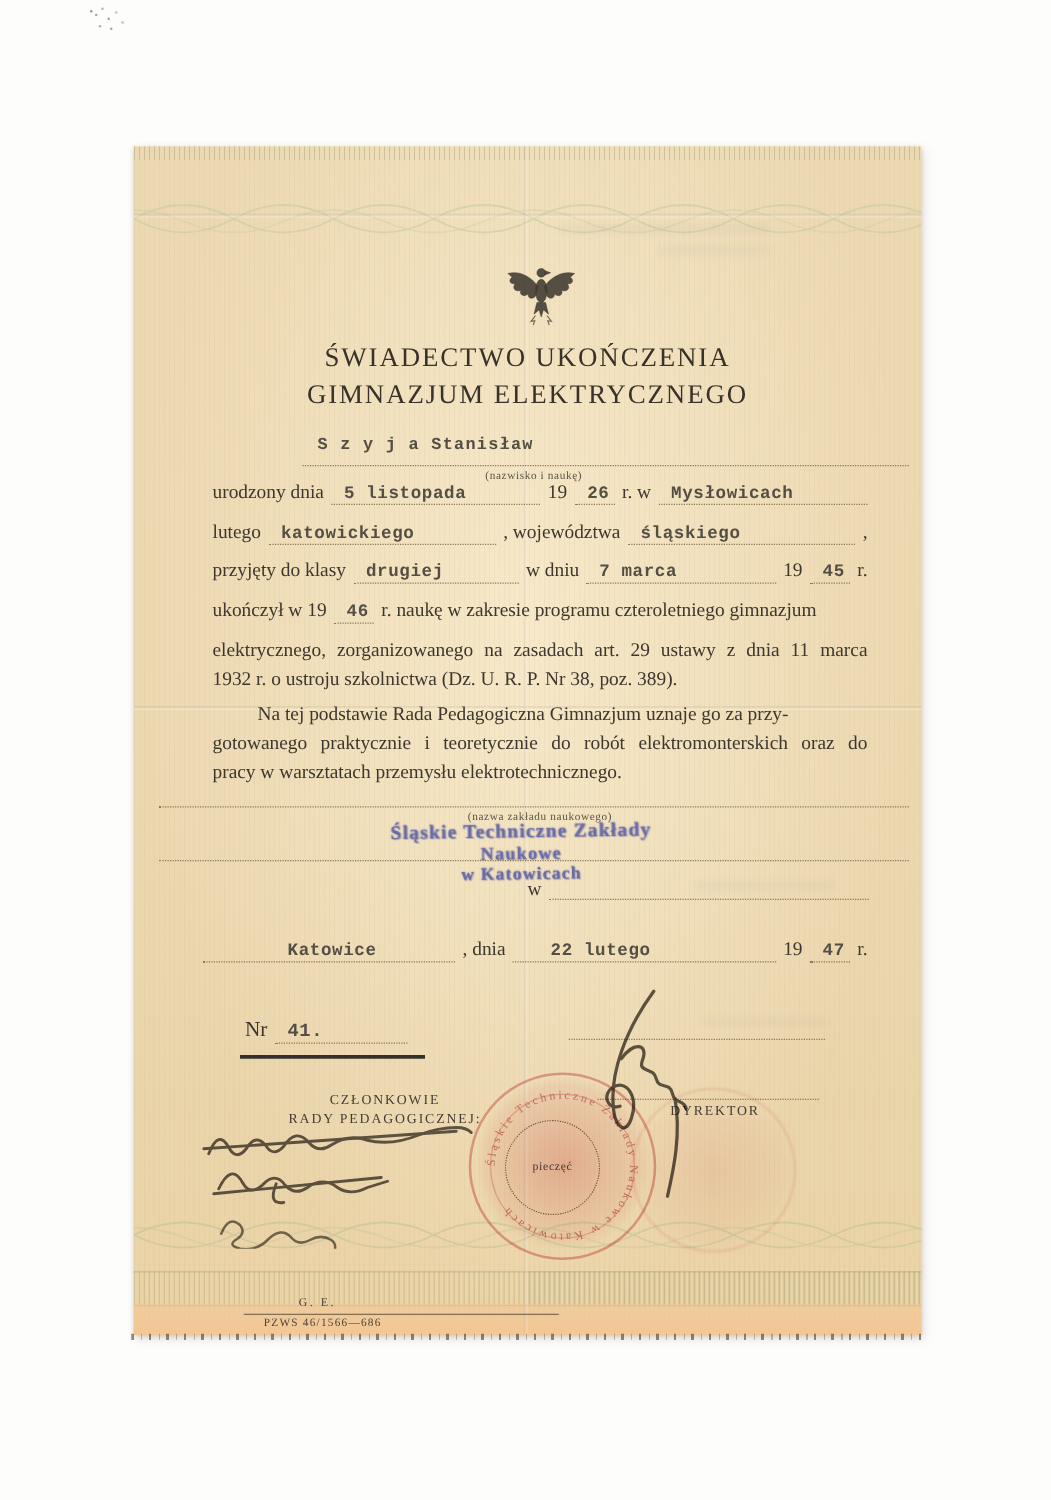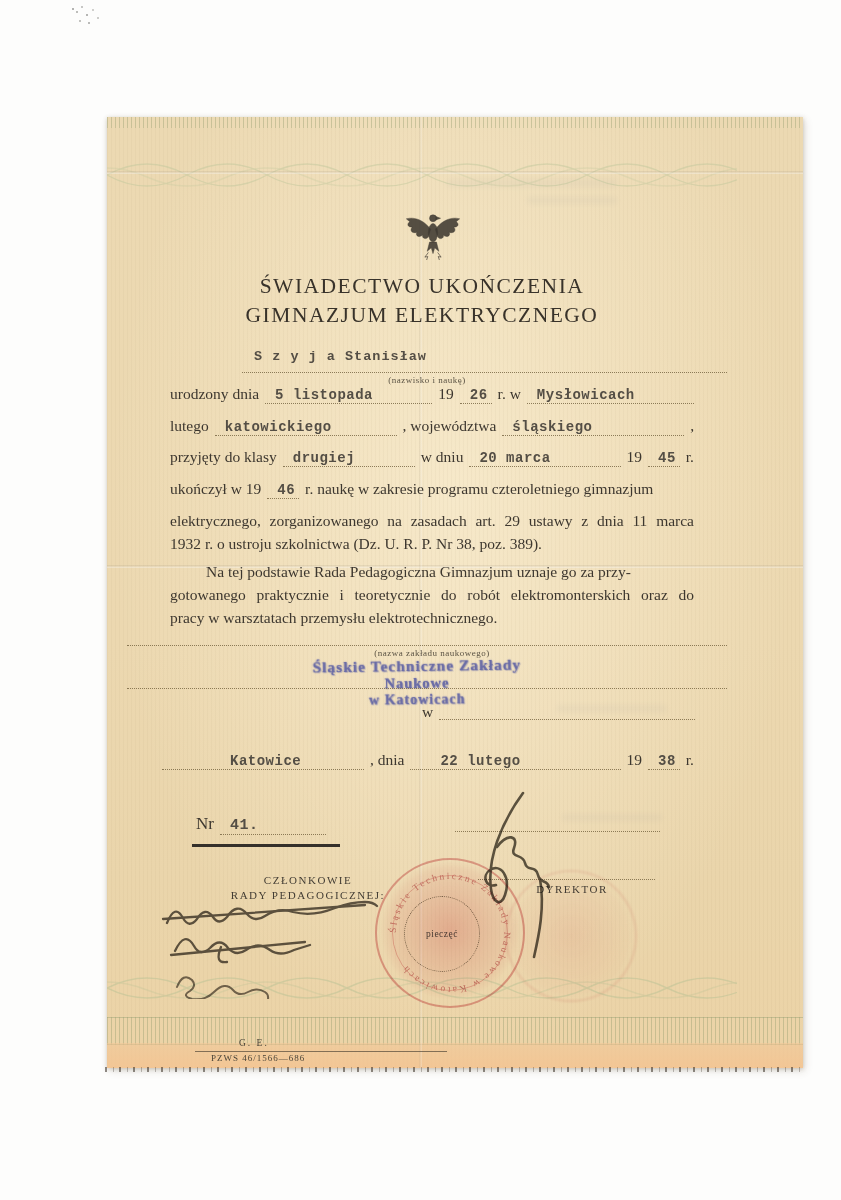--- a/index.html
+++ b/index.html
@@ -6,21 +6,21 @@
   body{
     width:841px;height:1200px;position:relative;overflow:hidden;
     background:#fdfdfc;
     font-family:"Liberation Serif","DejaVu Serif",serif;
   }
   
   .speck{position:absolute;width:2px;height:2px;background:#9a9a98;border-radius:50%;}
 
   
   .paper{
-    position:absolute;left:107px;top:117px;width:696px;height:951px;
+    position:absolute;left:107px;top:117px;width:630px;height:951px;
     background:
       radial-gradient(ellipse at 50% 40%, rgba(255,246,222,.55), rgba(0,0,0,0) 70%),
       linear-gradient(180deg,#ecd9b2 0%,#ecd8b0 55%,#ead5ab 80%,#ecd3a6 100%);
     box-shadow:0 1px 4px rgba(90,70,40,.25), 2px 3px 8px rgba(90,70,40,.15);
   }
   .paper::before{ 
     content:"";position:absolute;inset:0;
     background:repeating-linear-gradient(90deg,rgba(120,95,55,.045) 0 1px,transparent 1px 4px);
     pointer-events:none;
   }
@@ -175,21 +175,21 @@
     <span class="lbl">,</span>
   </div>
 
   <div class="row" style="top:331px">
     <span class="lbl">przyjęty do klasy</span>
     <span class="blank" style="width:118px">
         <span class="typed">drugiej</span>
       </span>
     <span class="lbl">w dniu</span>
     <span class="blank grow">
-        <span class="typed">20 marca</span>
+        <span class="typed">7 marca</span>
       </span>
     <span class="lbl">19</span>
     <span class="blank">
         <span class="typed">45</span>
       </span>
     <span class="lbl">r.</span>
   </div>
 
   <div class="row" style="top:363px">
     <span class="lbl">ukończył w 19</span>
@@ -220,21 +220,21 @@
   <div class="row" style="left:55px;width:532px;top:634px">
     <span class="blank" style="width:188px">
         <span class="typed" style="margin-left:58px">Katowice</span>
       </span>
     <span class="lbl">, dnia</span>
     <span class="blank grow">
         <span class="typed" style="margin-left:20px">22 lutego</span>
       </span>
     <span class="lbl">19</span>
     <span class="blank">
-        <span class="typed">38</span>
+        <span class="typed">47</span>
       </span>
     <span class="lbl">r.</span>
   </div>
 
   <div class="row" style="left:89px;width:140px;top:697px">
     <span class="lbl" style="font-size:17px">Nr</span>
     <span class="blank" style="width:92px">
         <span class="typed" style="font-size:15px">41.</span>
       </span>
   </div>

